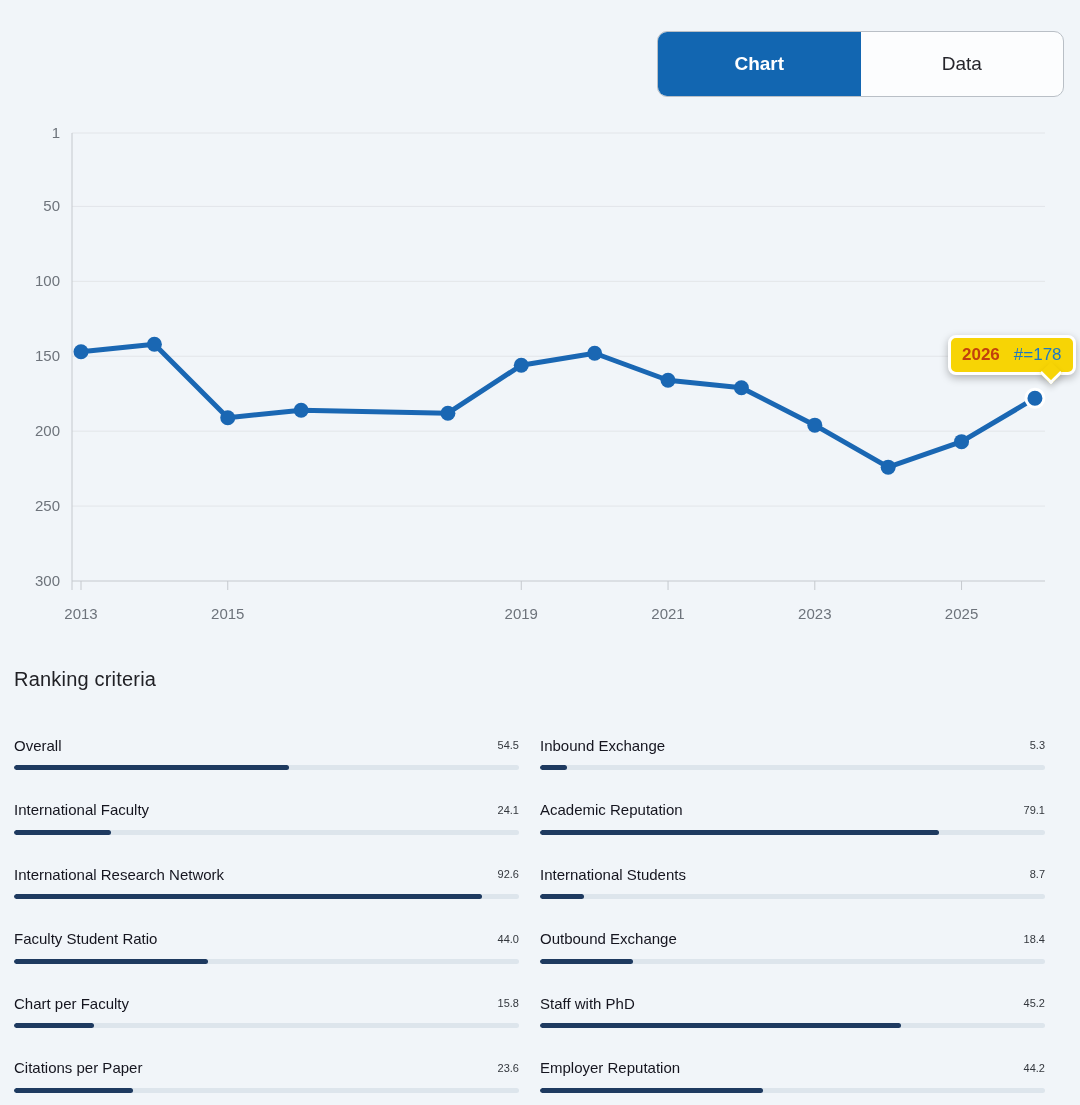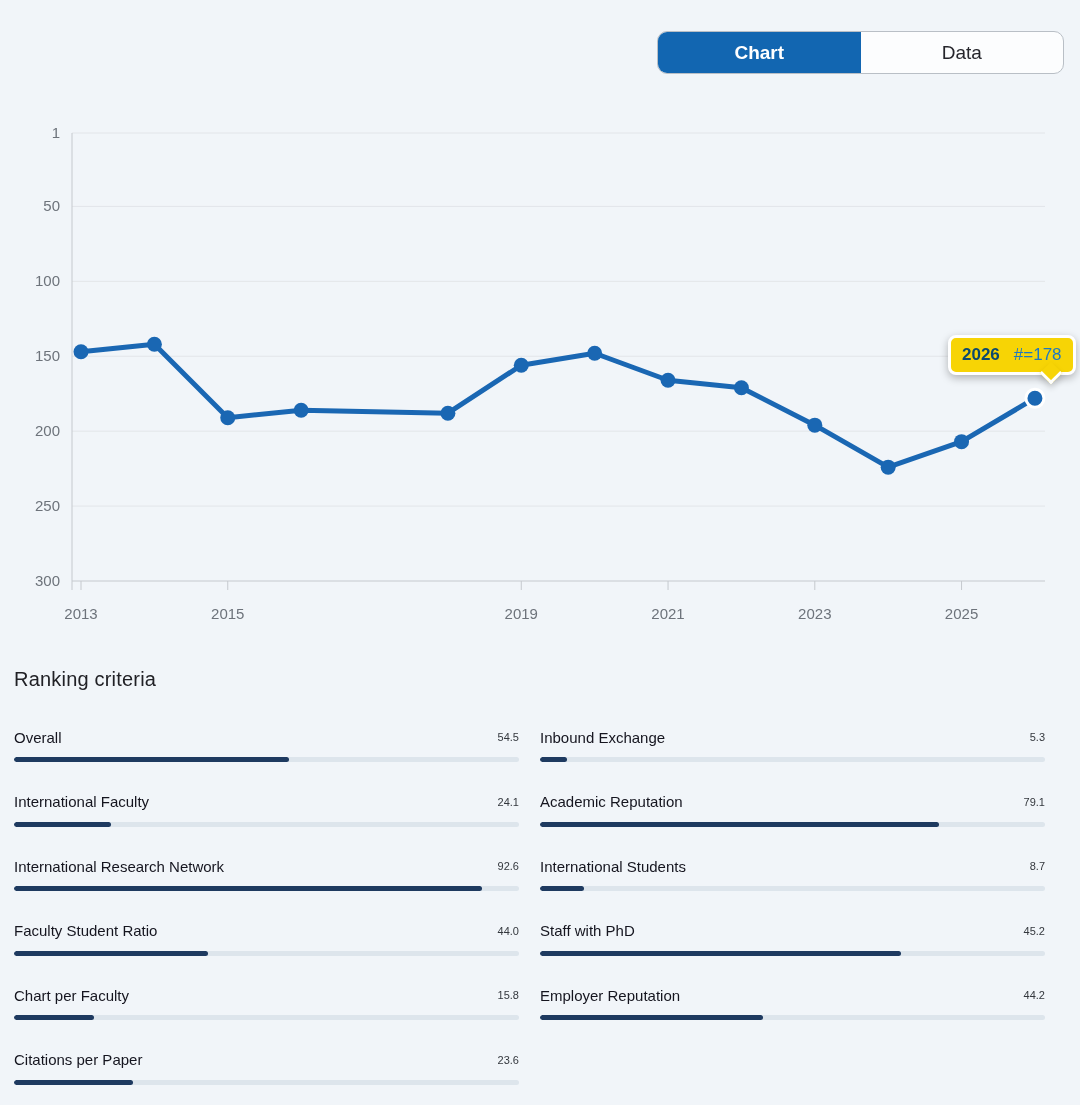--- a/index.html
+++ b/index.html
@@ -4,21 +4,21 @@
 <style>
   html,body{margin:0;padding:0;}
   body{
     width:1080px;height:1105px;position:relative;overflow:hidden;
     background:#f1f5f9;
     font-family:"Liberation Sans","DejaVu Sans",sans-serif;
     color:#1c1c24;
   }
   
   .view-toggle{
-    position:absolute;top:31px;right:16px;width:407px;height:43px;
+    position:absolute;top:31px;right:16px;width:407px;height:66px;
     display:flex;border:1px solid #b9bfc6;border-radius:10px;
     background:#fcfdfe;box-sizing:border-box;
   }
   .view-toggle button{
     flex:1;border:none;background:transparent;cursor:pointer;
     font-family:inherit;font-size:19px;color:#26262c;border-radius:9px;
   }
   .view-toggle button.active{
     background:#1266b1;color:#ffffff;font-weight:700;
     border-radius:9px 0 0 9px;
@@ -26,37 +26,37 @@
   
   svg.chart{position:absolute;top:0;left:0;}
   svg.chart text{font-family:inherit;}
   
   .tooltip{
     position:absolute;left:948px;top:335px;
     background:#f7d405;border:3px solid #ffffff;border-radius:8px;
     padding:7px 11px;font-size:17px;white-space:nowrap;
     box-shadow:0 3px 8px rgba(0,0,0,.28);z-index:5;
   }
-  .tooltip .tt-year{color:#0c4a6e;font-weight:700;}
+  .tooltip .tt-year{color:#c2410c;font-weight:700;}
   .tooltip .tt-rank{color:#1f78c1;margin-left:14px;}
   .tooltip .caret{
     position:absolute;right:14px;bottom:-9px;width:13px;height:13px;
     background:#f7d405;border-right:3px solid #ffffff;border-bottom:3px solid #ffffff;
     transform:rotate(45deg);box-shadow:3px 3px 6px rgba(0,0,0,.18);
   }
   
   .criteria{position:absolute;top:655px;left:0;right:0;}
   .criteria h2{
     margin:12px 0 0 14px;font-size:20px;font-weight:500;color:#212126;
     line-height:1.2;letter-spacing:.2px;
   }
   .crit-cols{display:flex;gap:21px;margin:36px 14px 0 14px;}
   .crit-col{width:505px;}
   .crit-row{margin-bottom:29.5px;}
-  .crit-head{display:flex;justify-content:space-between;align-items:center;height:20px;}
+  .crit-head{display:flex;justify-content:space-between;align-items:center;height:20px;margin-top:8px;}
   .crit-label{font-size:15px;font-weight:500;color:#15151f;}
   .crit-value{font-size:11px;color:#33373d;}
   .crit-bar{margin-top:10px;height:5px;border-radius:3px;background:#dde5ec;overflow:hidden;}
   .crit-fill{height:100%;border-radius:3px;background:#1e3a60;}
 </style>
 </head>
 <body>
 
 <div class="view-toggle">
   <button class="active">Chart</button>
@@ -194,20 +194,29 @@
           <div class="crit-head">
             <span class="crit-label">International Students</span>
             <span class="crit-value">8.7</span>
           </div>
           <div class="crit-bar">
             <div class="crit-fill" style="width: 8.7%;"></div>
           </div>
         </div>
         <div class="crit-row">
           <div class="crit-head">
+            <span class="crit-label">Outbound Exchange</span>
+            <span class="crit-value">18.4</span>
+          </div>
+          <div class="crit-bar">
+            <div class="crit-fill" style="width: 18.4%;"></div>
+          </div>
+        </div>
+        <div class="crit-row">
+          <div class="crit-head">
             <span class="crit-label">Staff with PhD</span>
             <span class="crit-value">45.2</span>
           </div>
           <div class="crit-bar">
             <div class="crit-fill" style="width: 71.5%;"></div>
           </div>
         </div>
         <div class="crit-row">
           <div class="crit-head">
             <span class="crit-label">Employer Reputation</span>

